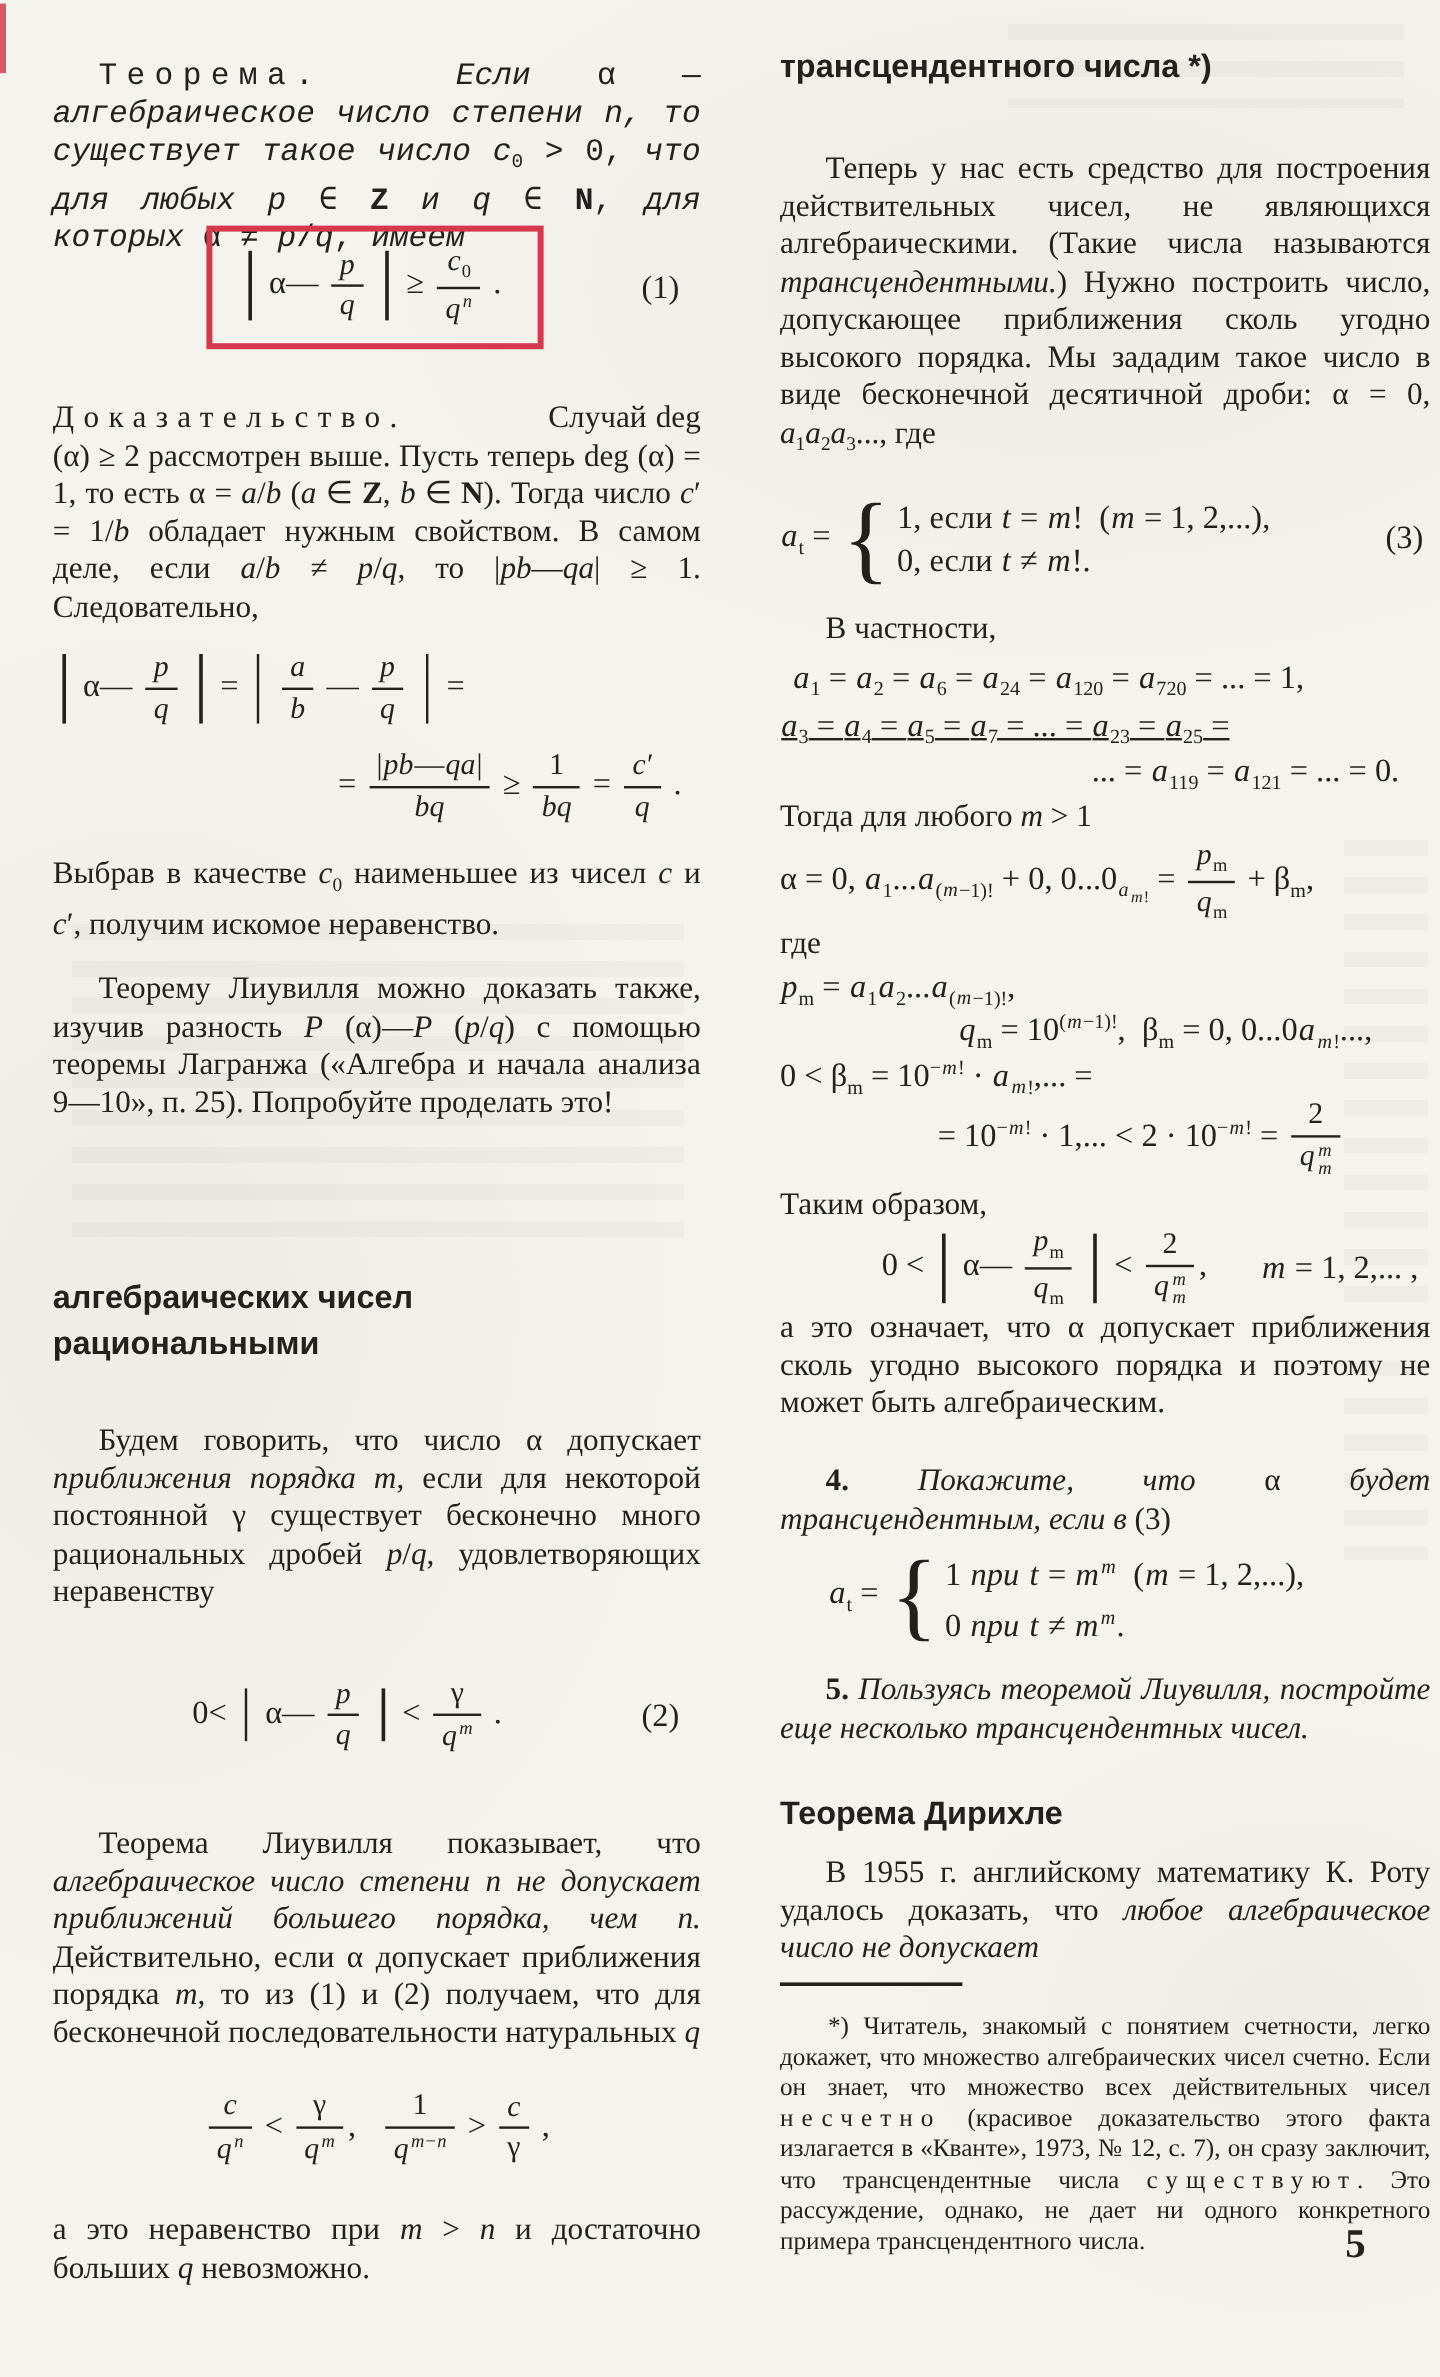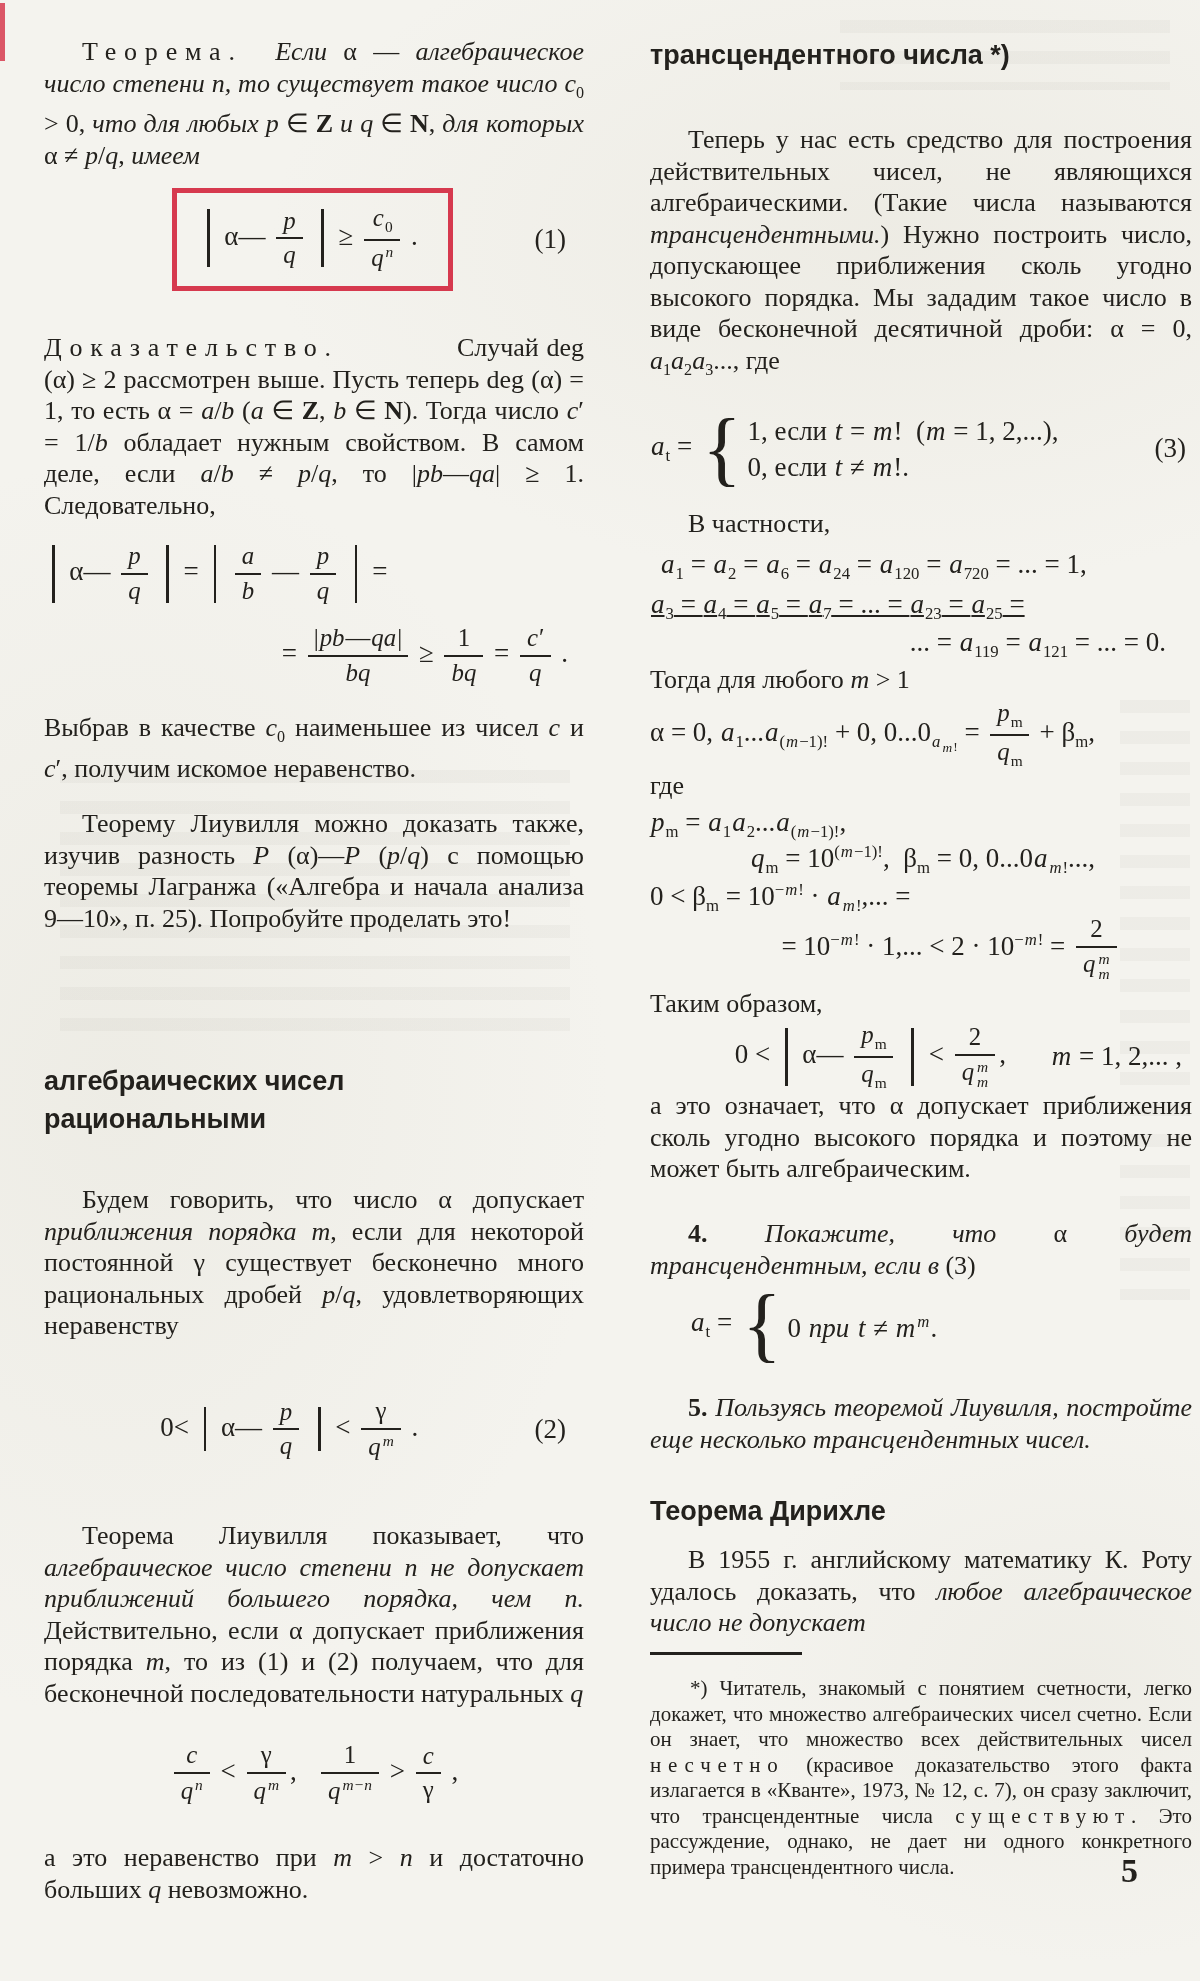--- a/index.html
+++ b/index.html
@@ -55,21 +55,21 @@
 
 <div class="page">
 
   <div class="edge-red"></div>
   <div class="ghost" style="left:60px;top:770px;width:510px;height:270px;"></div>
   <div class="ghost" style="left:1120px;top:700px;width:70px;height:600px;"></div>
   <div class="ghost" style="left:840px;top:20px;width:330px;height:70px;"></div>
 
   <div class="col col-left">
 
-    <div class="blk para ind" style="top:36px;"><span class="sp">Теорема.</span>&nbsp; <i>Если</i> α — <i>алгебраическое число степени n, то существует такое число c</i><sub>0</sub> &gt; 0, <i>что для любых p</i> ∈ <b>Z</b> <i>и</i> <i>q</i> ∈ <b>N</b>, <i>для которых</i> α ≠ <i>p</i>/<i>q</i>, <i>имеем</i></div>
+    <div class="blk para ind" style="top:48px;font-family:Liberation Mono, monospace;"><span class="sp">Теорема.</span>&nbsp; <i>Если</i> α — <i>алгебраическое число степени n, то существует такое число c</i><sub>0</sub> &gt; 0, <i>что для любых p</i> ∈ <b>Z</b> <i>и</i> <i>q</i> ∈ <b>N</b>, <i>для которых</i> α ≠ <i>p</i>/<i>q</i>, <i>имеем</i></div>
 
     <div class="blk eqrow" style="top:188px;">
       <span style="width:128px;"></span>
       <span class="redbox eq"><span class="vb"></span> α— <span class="fr"><span class="fn"><i>p</i></span><span class="fd"><i>q</i></span></span> <span class="vb"></span> ≥ <span class="fr"><span class="fn"><i>c</i><sub>0</sub></span><span class="fd"><i>q</i><sup><i>n</i></sup></span></span> .</span>
       <span class="eqnum" style="margin-left:auto;margin-right:18px;">(1)</span>
     </div>
 
     <div class="blk para" style="top:332px;"><span class="sp">Доказательство.</span><span class="gap"></span>Случай deg (α) ≥ 2 рассмотрен выше. Пусть теперь deg (α) = 1, то есть α = <i>a</i>/<i>b</i> (<i>a</i> ∈ <b>Z</b>, <i>b</i> ∈ <b>N</b>). Тогда число <i>c</i>′ = 1/<i>b</i> обладает нужным свойством. В самом деле, если <i>a</i>/<i>b</i> ≠ <i>p</i>/<i>q</i>, то |<i>pb</i>—<i>qa</i>| ≥ 1. Следовательно,</div>
 
     <div class="blk eq" style="top:543px;text-align:left;"><span class="vb"></span> α— <span class="fr"><span class="fn"><i>p</i></span><span class="fd"><i>q</i></span></span> <span class="vb"></span> = <span class="vb"></span> <span class="fr"><span class="fn"><i>a</i></span><span class="fd"><i>b</i></span></span> — <span class="fr"><span class="fn"><i>p</i></span><span class="fd"><i>q</i></span></span> <span class="vb"></span> =</div>
@@ -126,41 +126,42 @@
     <div class="blk eq" style="top:626px;text-align:right;padding-right:26px;box-sizing:border-box;">... = <i>a</i><sub>119</sub> = <i>a</i><sub>121</sub> = ... = 0.</div>
 
     <div class="blk para" style="top:664px;">Тогда для любого <i>m</i> &gt; 1</div>
 
     <div class="blk eq" style="top:700px;text-align:left;">α = 0, <i>a</i><sub>1</sub>...<i>a</i><sub>(<i>m</i>−1)!</sub> + 0, 0...0<sub><i>a</i><sub><i>m</i>!</sub></sub> = <span class="fr"><span class="fn"><i>p</i><sub>m</sub></span><span class="fd"><i>q</i><sub>m</sub></span></span> + β<sub>m</sub>,</div>
 
     <div class="blk para" style="top:770px;">где</div>
 
     <div class="blk eq" style="top:806px;text-align:left;"><i>p</i><sub>m</sub> = <i>a</i><sub>1</sub><i>a</i><sub>2</sub>...<i>a</i><sub>(<i>m</i>−1)!</sub>,</div>
 
-    <div class="blk eq" style="top:842px;text-align:left;padding-left:100px;box-sizing:border-box;"><i>q</i><sub>m</sub> = 10<sup>(<i>m</i>−1)!</sup>,&nbsp; β<sub>m</sub> = 0, 0...0<i>a</i><sub><i>m</i>!</sub>...,</div>
+    <div class="blk eq" style="top:842px;text-align:center;padding-left:100px;box-sizing:border-box;"><i>q</i><sub>m</sub> = 10<sup>(<i>m</i>−1)!</sup>,&nbsp; β<sub>m</sub> = 0, 0...0<i>a</i><sub><i>m</i>!</sub>...,</div>
 
     <div class="blk eq" style="top:880px;text-align:left;">0 &lt; β<sub>m</sub> = 10<sup>−<i>m</i>!</sup> · <i>a</i><sub><i>m</i>!</sub>,... =</div>
 
     <div class="blk eq" style="top:916px;text-align:center;padding-left:60px;box-sizing:border-box;">= 10<sup>−<i>m</i>!</sup> · 1,... &lt; 2 · 10<sup>−<i>m</i>!</sup> = <span class="fr"><span class="fn">2</span><span class="fd"><i>q</i><span class="ss"><span><i>m</i></span><span><i>m</i></span></span></span></span></div>
 
     <div class="blk para" style="top:988px;">Таким образом,</div>
 
     <div class="blk eqrow" style="top:1022px;">
       <span class="eqbody eq" style="padding-left:40px;">0 &lt; <span class="vb"></span> α— <span class="fr"><span class="fn"><i>p</i><sub>m</sub></span><span class="fd"><i>q</i><sub>m</sub></span></span> <span class="vb"></span> &lt; <span class="fr"><span class="fn">2</span><span class="fd"><i>q</i><span class="ss"><span><i>m</i></span><span><i>m</i></span></span></span></span>,</span>
       <span class="eq" style="margin-right:10px;"><i>m</i> = 1, 2,... ,</span>
     </div>
 
     <div class="blk para" style="top:1090px;">а это означает, что α допускает приближения сколь угодно высокого порядка и поэтому не может быть алгебраическим.</div>
 
     <div class="blk para ind" style="top:1218px;"><b>4.</b> <i>Покажите, что</i> α <i>будет трансцендентным, если в</i> (3)</div>
 
     <div class="blk eqrow" style="top:1288px;padding-left:40px;box-sizing:border-box;">
       <span class="eq"><i>a</i><sub>t</sub> =</span>
       <span class="brace">{</span>
       <span class="cases eq">
+        <span class="cline">1 <i>при</i> <i>t</i> = <i>m</i><sup><i>m</i></sup>&nbsp; (<i>m</i> = 1, 2,...),</span>
         <span class="cline">0 <i>при</i> <i>t</i> ≠ <i>m</i><sup><i>m</i></sup>.</span>
       </span>
     </div>
 
     <div class="blk para ind" style="top:1392px;"><b>5.</b> <i>Пользуясь теоремой Лиувилля, постройте еще несколько трансцендентных чисел.</i></div>
 
     <div class="blk head" style="top:1492px;">Теорема Дирихле</div>
 
     <div class="blk para ind" style="top:1544px;">В 1955 г. английскому математику К. Роту удалось доказать, что <i>любое алгебраическое число не допускает</i></div>
 

